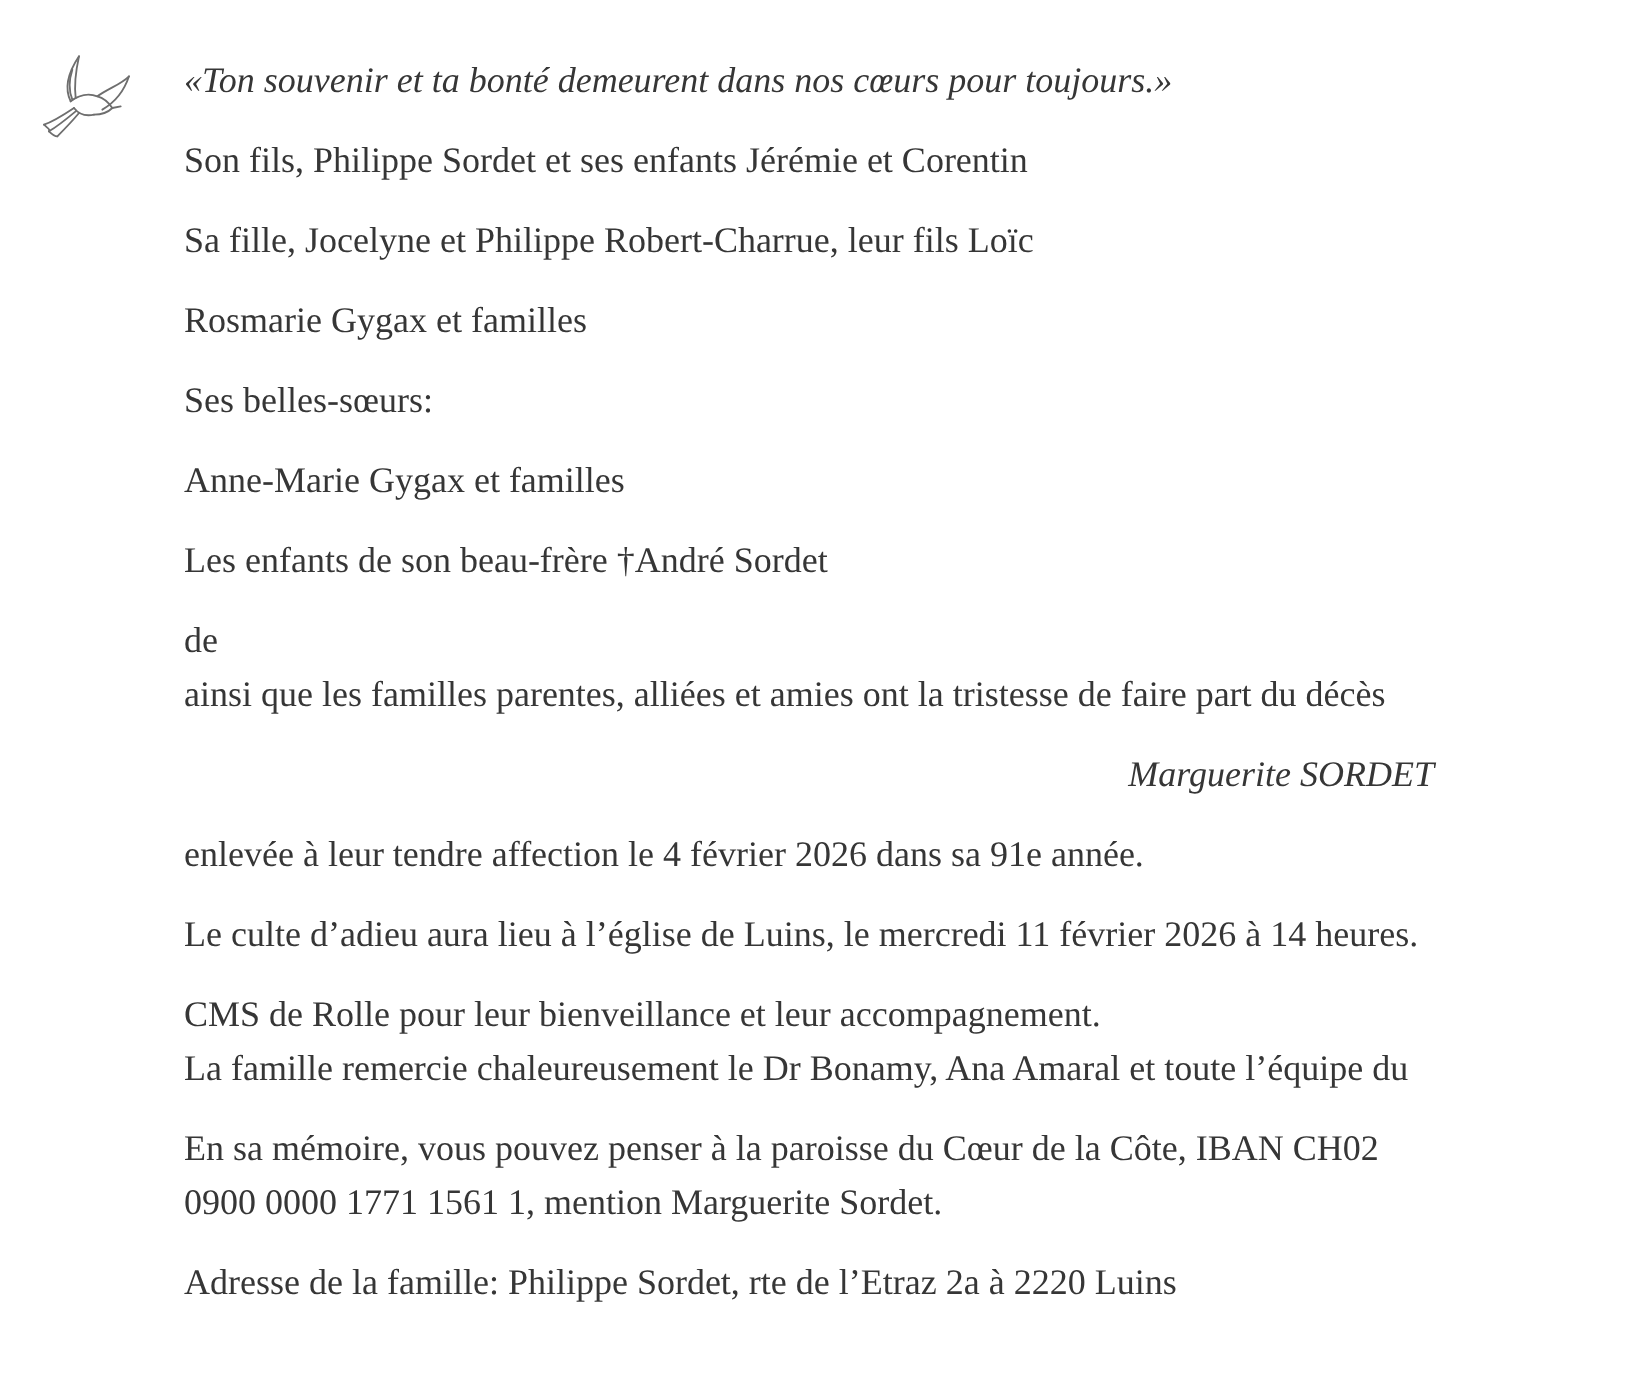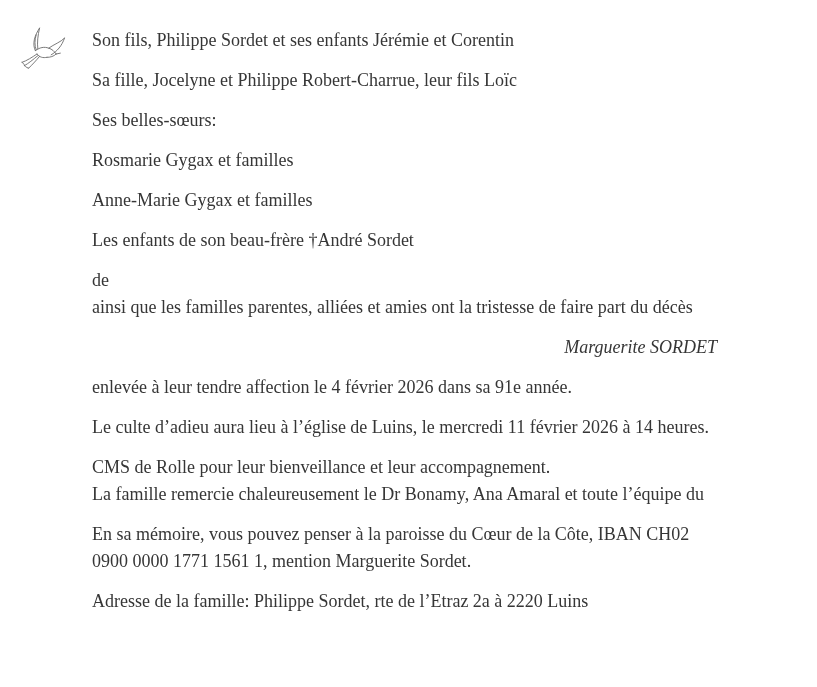--- a/index.html
+++ b/index.html
@@ -70,25 +70,26 @@
       <path d="M24 34 C18 38 12 42 6 44"></path>
       <path d="M25 36 C19 41 14 45 9 48"></path>
       <path d="M27 37 C22 43 18 47 14 51"></path>
       <path d="M6 44 C8 46 10 47 9 48"></path>
       <path d="M9 48 C11 50 13 51 14 51"></path>
     </svg>
   </div>
 
   <div class="content">
 
+    <p class="quote">«Ton souvenir et ta bonté demeurent dans nos cœurs pour toujours.»</p>
 
     <p>Son fils, Philippe Sordet et ses enfants Jérémie et Corentin</p>
     <p>Sa fille, Jocelyne et Philippe Robert-Charrue, leur fils Loïc</p>
+    <p>Rosmarie Gygax et familles</p>
     <p>Ses belles-sœurs:</p>
-    <p>Rosmarie Gygax et familles</p>
     <p>Anne-Marie Gygax et familles</p>
     <p>Les enfants de son beau-frère †André Sordet</p>
 
     <p>
       <span class="line">de</span>
       <span class="line">ainsi que les familles parentes, alliées et amies ont la tristesse de faire part du décès</span>
     </p>
 
     <p class="deceased-name">Marguerite SORDET</p>
 

